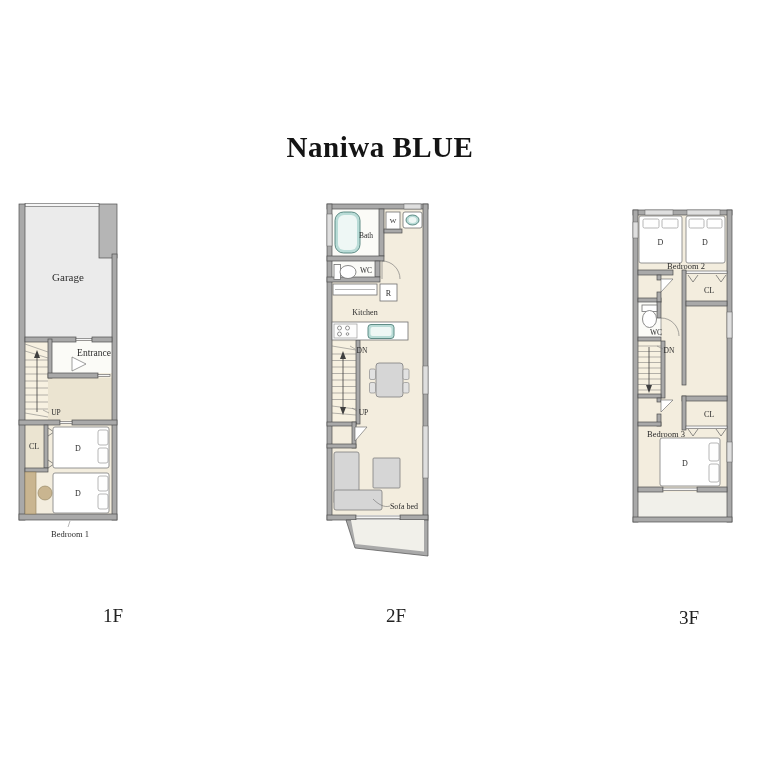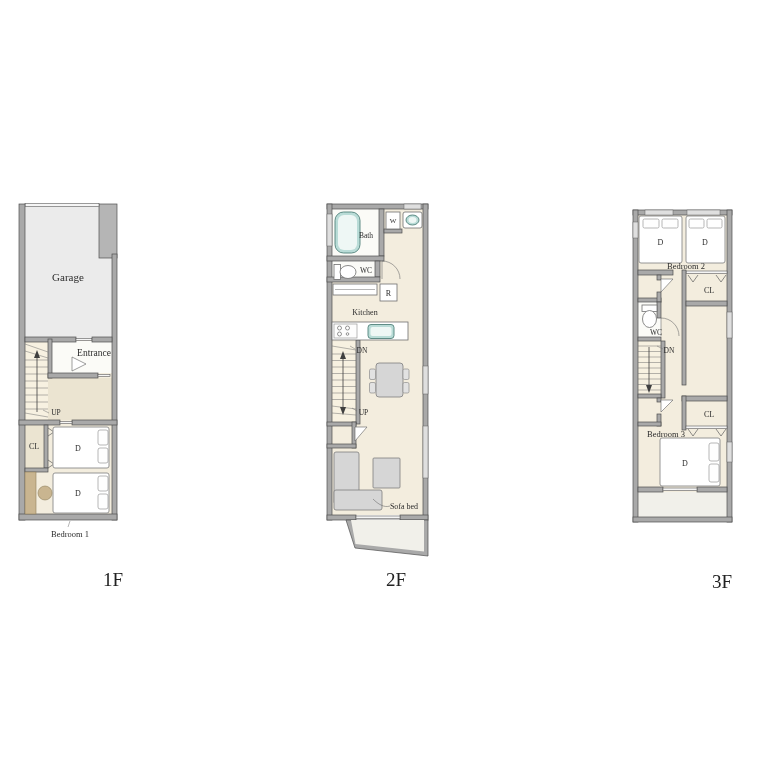--- a/index.html
+++ b/index.html
@@ -6,21 +6,21 @@
   body{
     width:760px;height:760px;background:#ffffff;position:relative;
     font-family:"Liberation Serif","DejaVu Serif",serif;color:#2d2d2d;
   }
   .page{position:absolute;inset:0;overflow:hidden;}
   .title{
     position:absolute;top:131px;left:0;width:760px;text-align:center;
     font-size:29px;font-weight:700;letter-spacing:0.5px;color:#141414;
   }
   .floor-label{
-    position:absolute;width:44px;text-align:center;font-size:19px;color:#222;
+    position:absolute;width:44px;text-align:center;font-size:19px;color:#222;margin-top:36px;
   }
   svg{position:absolute;overflow:visible;}
   
   .w{fill:#a9a9a9;stroke:#4f4f4f;stroke-width:0.7;}
   .dark{fill:#b5b5b5;stroke:#4f4f4f;stroke-width:0.7;}
   .win{fill:#dfdfdf;stroke:#636363;stroke-width:0.5;}
   .tl{fill:#f5f5f5;stroke:#5a5a5a;stroke-width:0.6;}
   
   .fl-c{fill:#f3edde;}
   .fl-w{fill:#fbfbf7;}
@@ -53,20 +53,21 @@
   .t8{font-size:8px;}
   .t85{font-size:8.5px;}
   .t9{font-size:9.5px;}
   .t11{font-size:11px;}
 </style>
 </head>
 <body>
 
 <div class="page">
 
+  <div class="title">Naniwa BLUE</div>
 
   <svg style="left:18px;top:200px;" width="102" height="340" viewBox="0 0 102 340">
 
     <rect class="fl-c" x="1" y="4" width="98" height="316"></rect>
     <rect class="fl-g" x="7" y="4" width="87" height="135"></rect>
     <rect class="fl-w" x="30" y="141" width="64" height="32"></rect>
     <rect class="fl-b" x="30" y="178" width="64" height="42"></rect>
     <rect class="fl-s" x="7" y="139" width="23" height="81"></rect>
     <rect class="fl-b" x="7" y="225" width="19" height="43"></rect>
 
@@ -277,15 +278,15 @@
     <text class="lbl t8" x="79" y="93">CL</text>
     <text class="lbl t75" x="26" y="135">WC</text>
     <text class="lbl t75" x="39" y="153">DN</text>
     <text class="lbl t8" x="79" y="217">CL</text>
     <text class="lbl t85" x="36" y="237">Bedroom 3</text>
     <text class="lbl t8" x="55" y="266">D</text>
   </svg>
 
   <div class="floor-label" style="left:91px;top:569px;">1F</div>
   <div class="floor-label" style="left:374px;top:569px;">2F</div>
-  <div class="floor-label" style="left:700px;top:571px;">3F</div>
+  <div class="floor-label" style="left:667px;top:571px;">3F</div>
 
 </div>
 
 </body></html>

